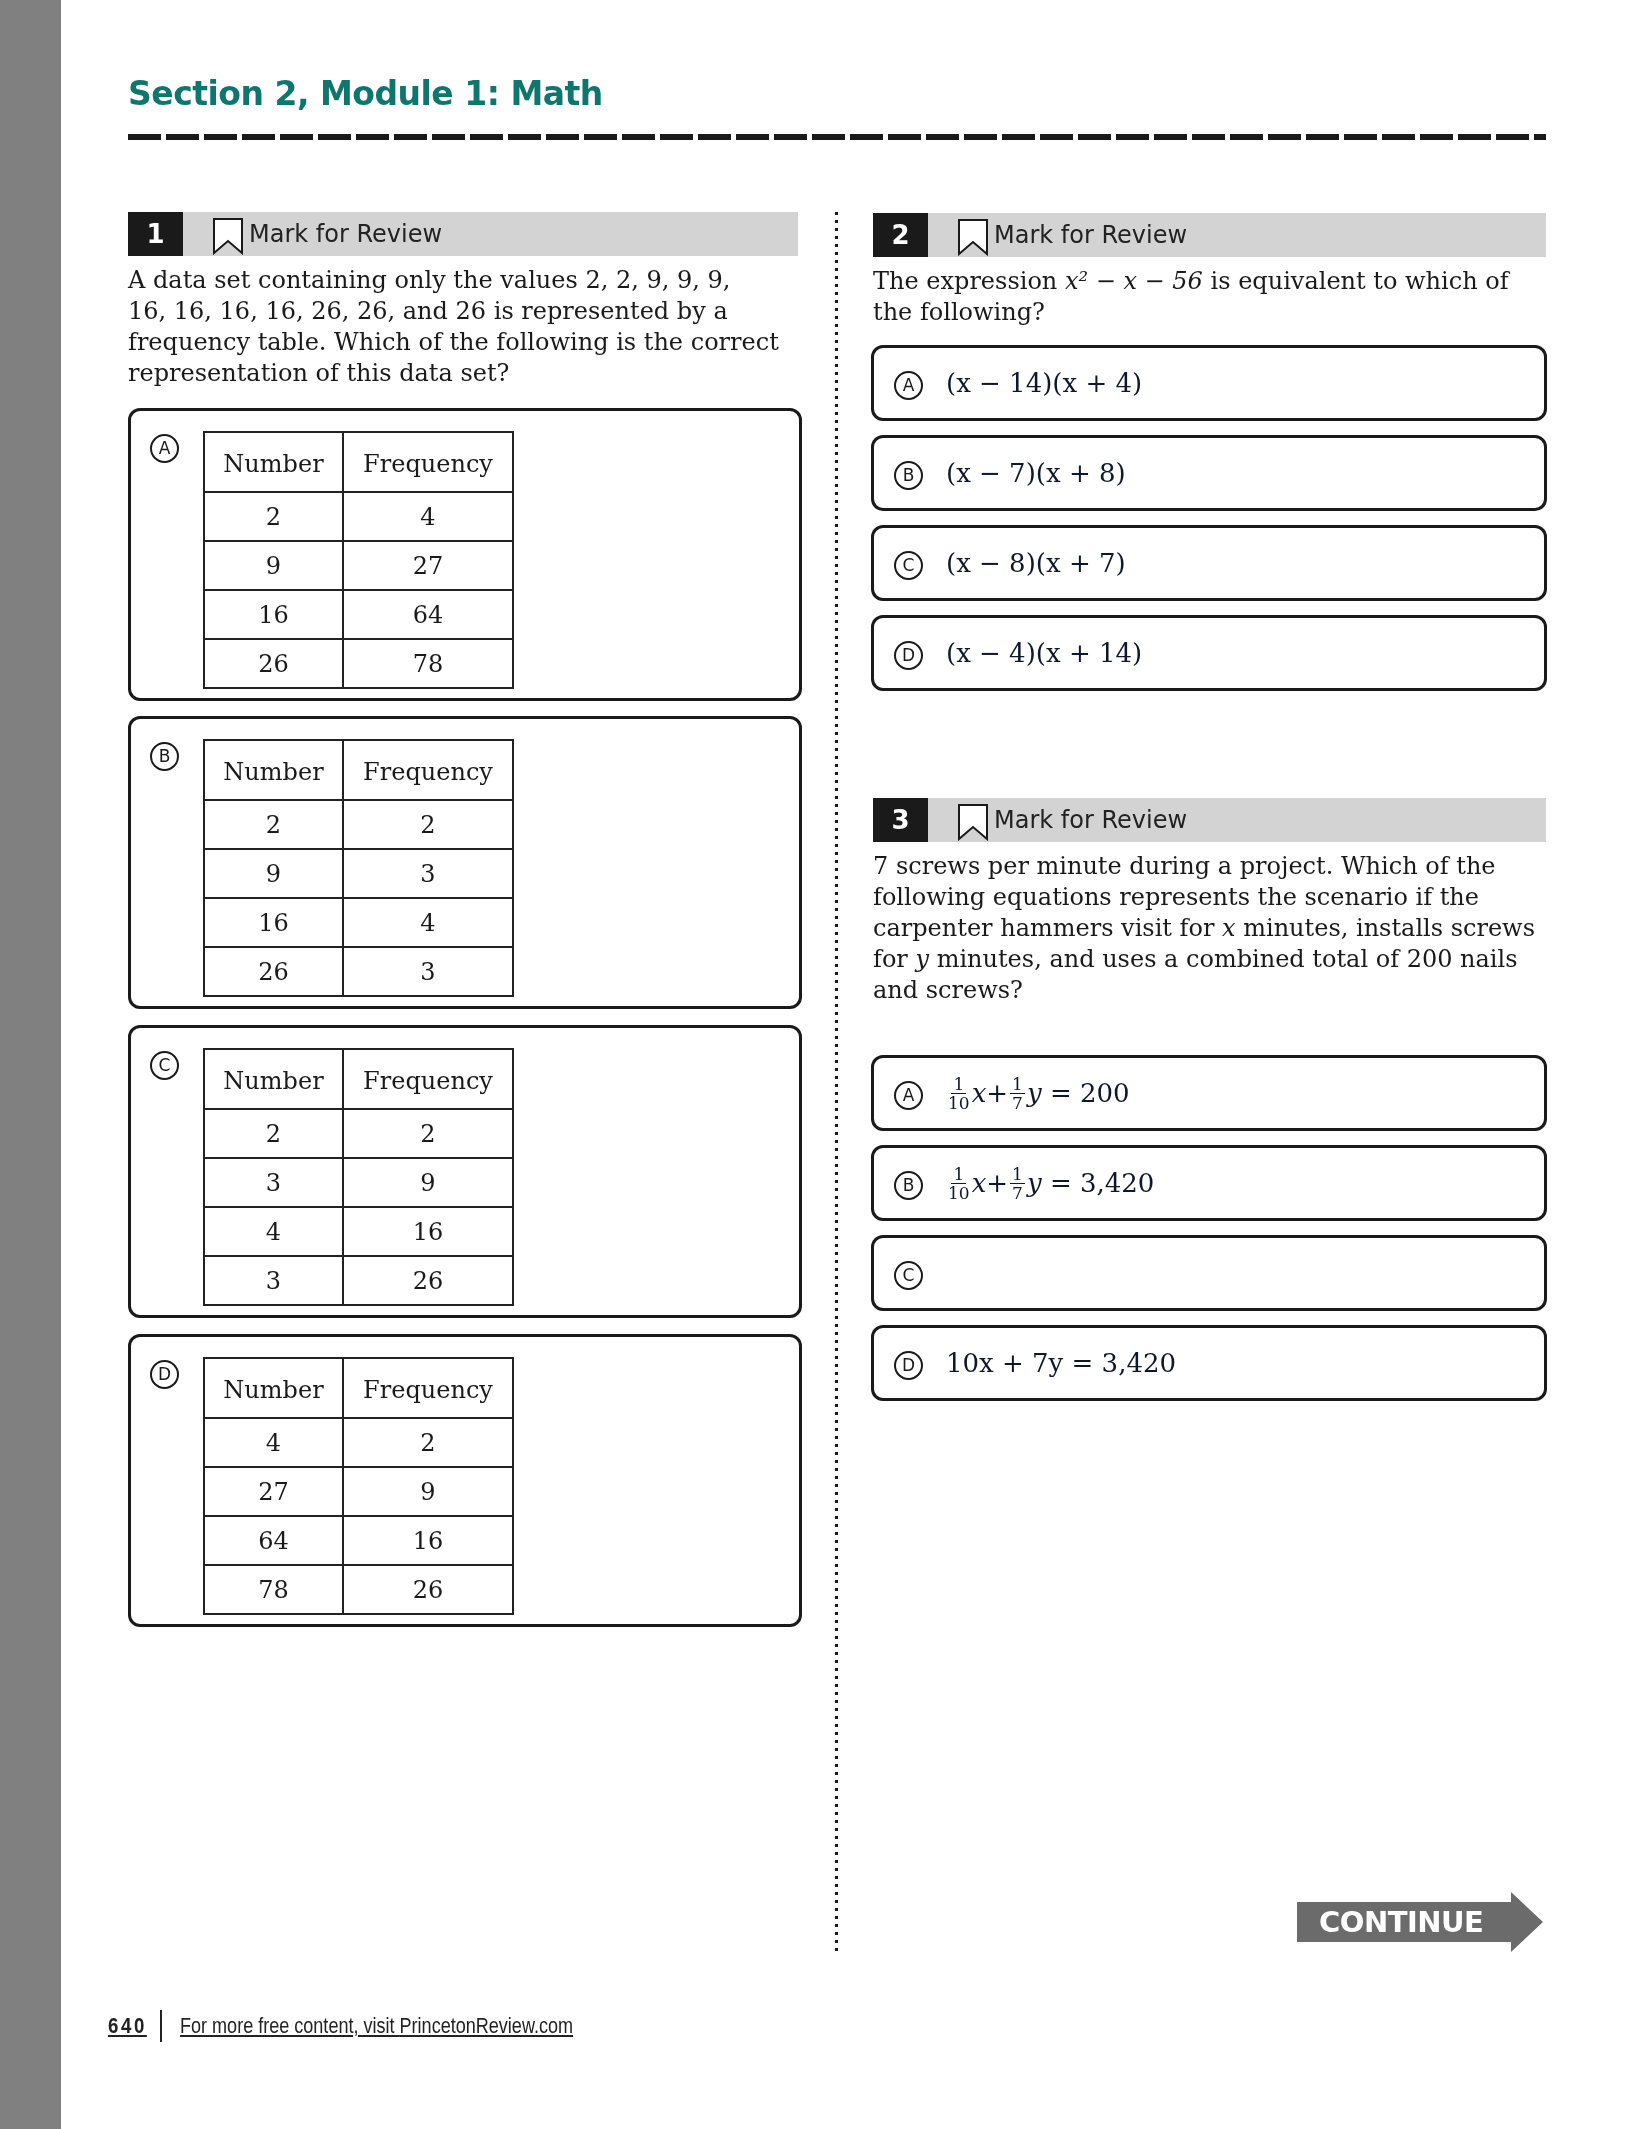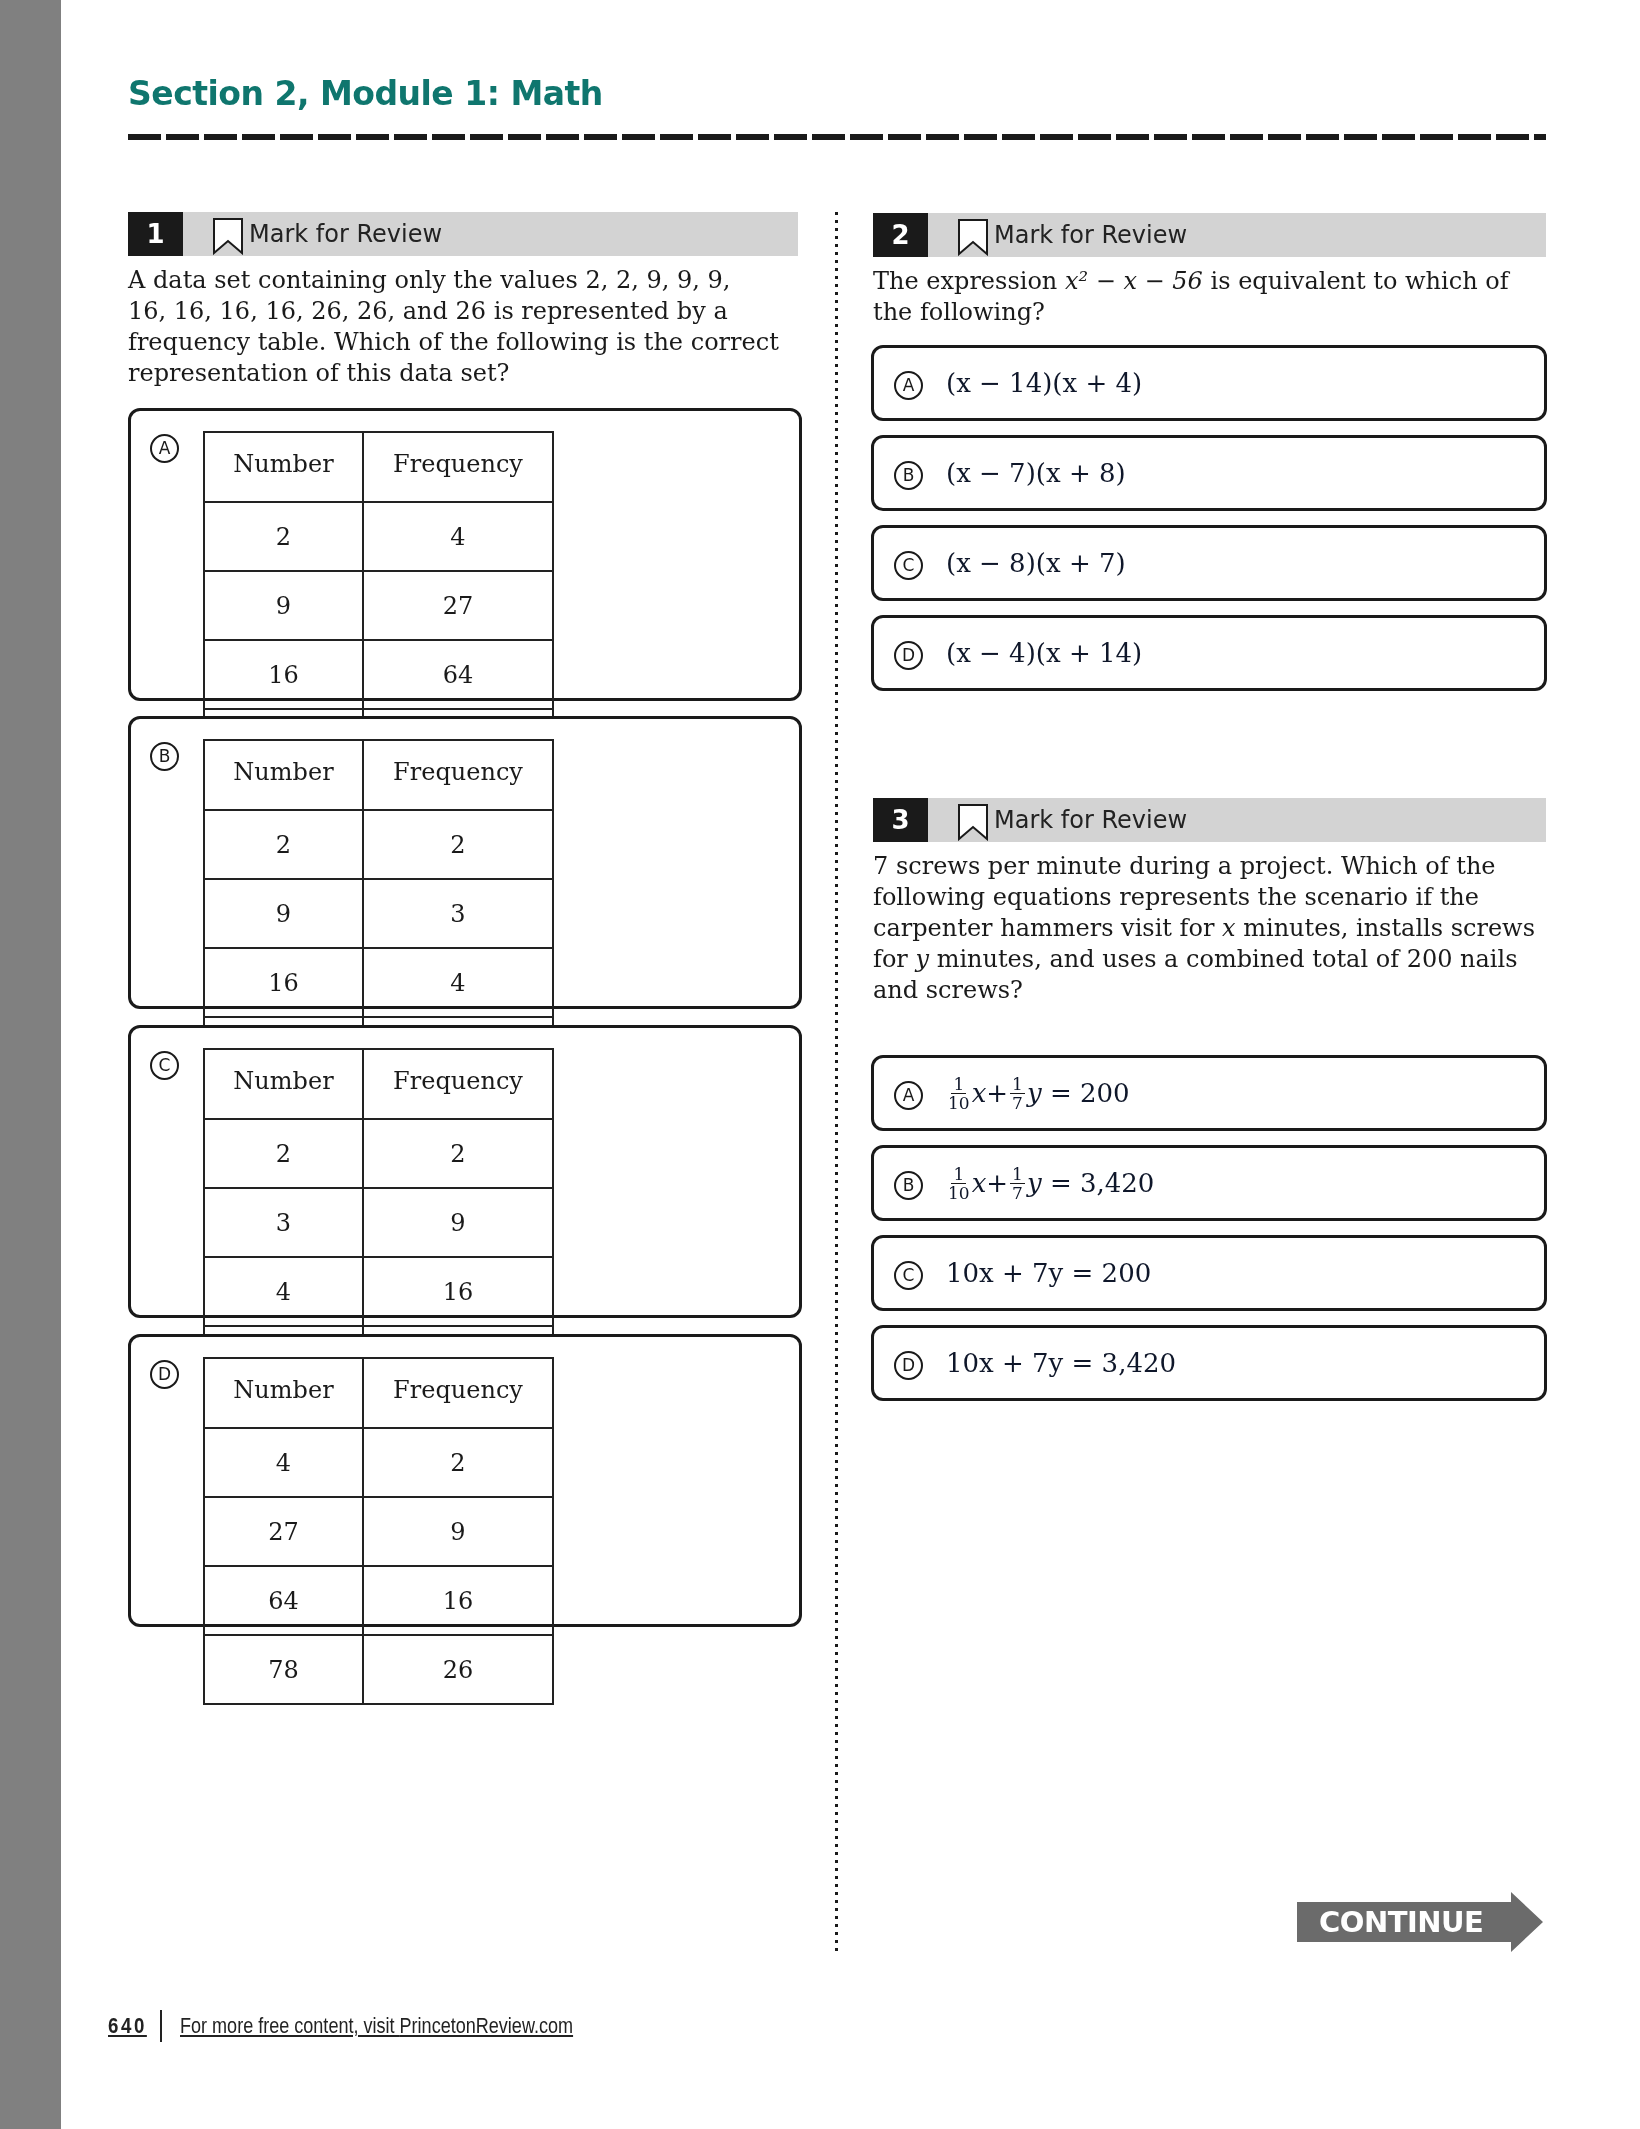--- a/index.html
+++ b/index.html
@@ -53,21 +53,21 @@
     border-radius: 50%; box-sizing: border-box;
     font-family: "DejaVu Sans", sans-serif; font-size: 17px; line-height: 24px;
     text-align: center; color: #1a1a1a;
   }
 
   table.freq {
     position: absolute; left: 72px; top: 20px; border-collapse: collapse;
     font-size: 24px;
   }
   table.freq td {
-    border: 2.5px solid #222; height: 43px; text-align: center; padding: 12px;
+    border: 2.5px solid #222; height: 43px; text-align: center; padding: 2px;
   }
   table.freq td.c1 { width: 133px; }
   table.freq td.c2 { width: 164px; }
   table.freq tr.head td { height: 50px; padding-top: 6px; }
 
   .expr {
     position: absolute; left: 72px; top: 0; height: 100%;
     display: flex; align-items: center; font-size: 26px; color: #0f172a;
     white-space: nowrap;
   }
@@ -305,21 +305,20 @@
     <span class="frac">
         <span class="num">1</span>
         <span>7</span>
       </span>
     <span class="ital">y</span>
       <span style="white-space:pre"> = 3,420</span>
   </div>
 </div>
 <div class="choice-box" style="left:871px; top:1235px; width:676px; height:76px;">
   <div class="letter" style="left:20px; top:23px;">C</div>
-  <div class="expr">10x + 7y = 200</div>
 </div>
 <div class="choice-box" style="left:871px; top:1325px; width:676px; height:76px;">
   <div class="letter" style="left:20px; top:23px;">D</div>
   <div class="expr">10x + 7y = 3,420</div>
 </div>
 
 <div class="continue">
   <svg width="246" height="60" viewBox="0 0 246 60">
     <path d="M0 10 H214 V0 L246 30 L214 60 V50 H0 Z" fill="#6b6b6b"></path>
   </svg>

